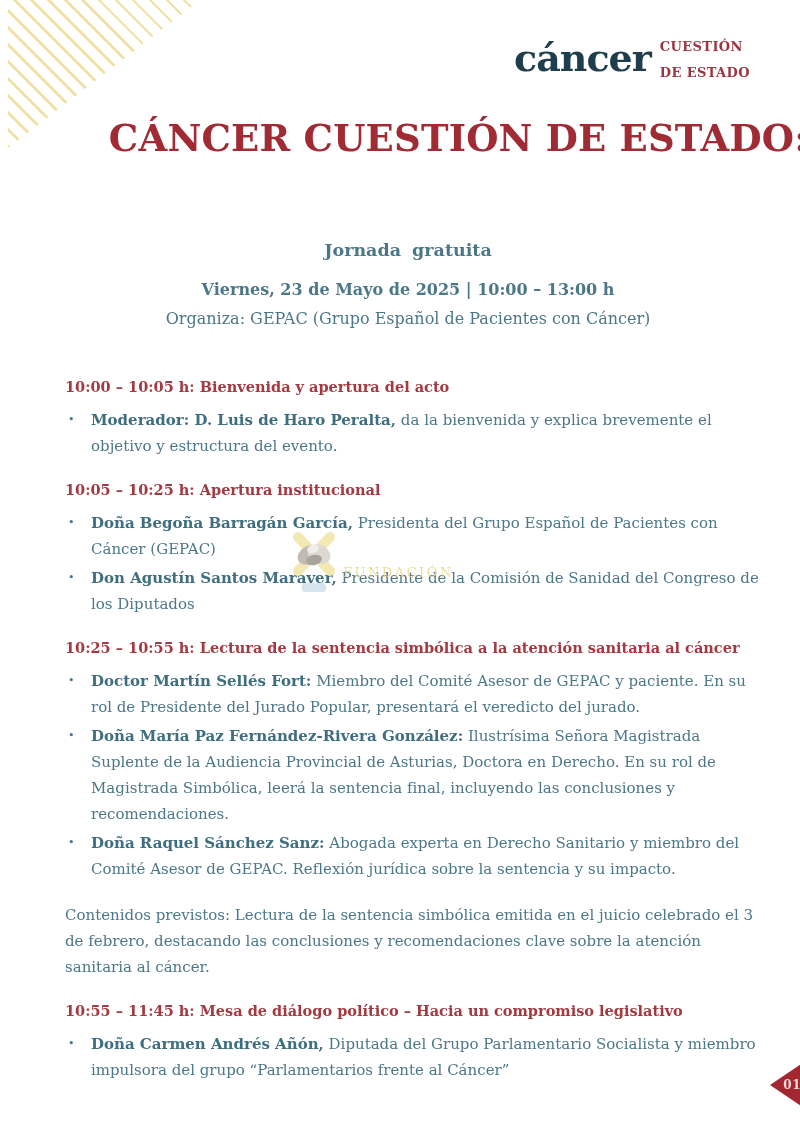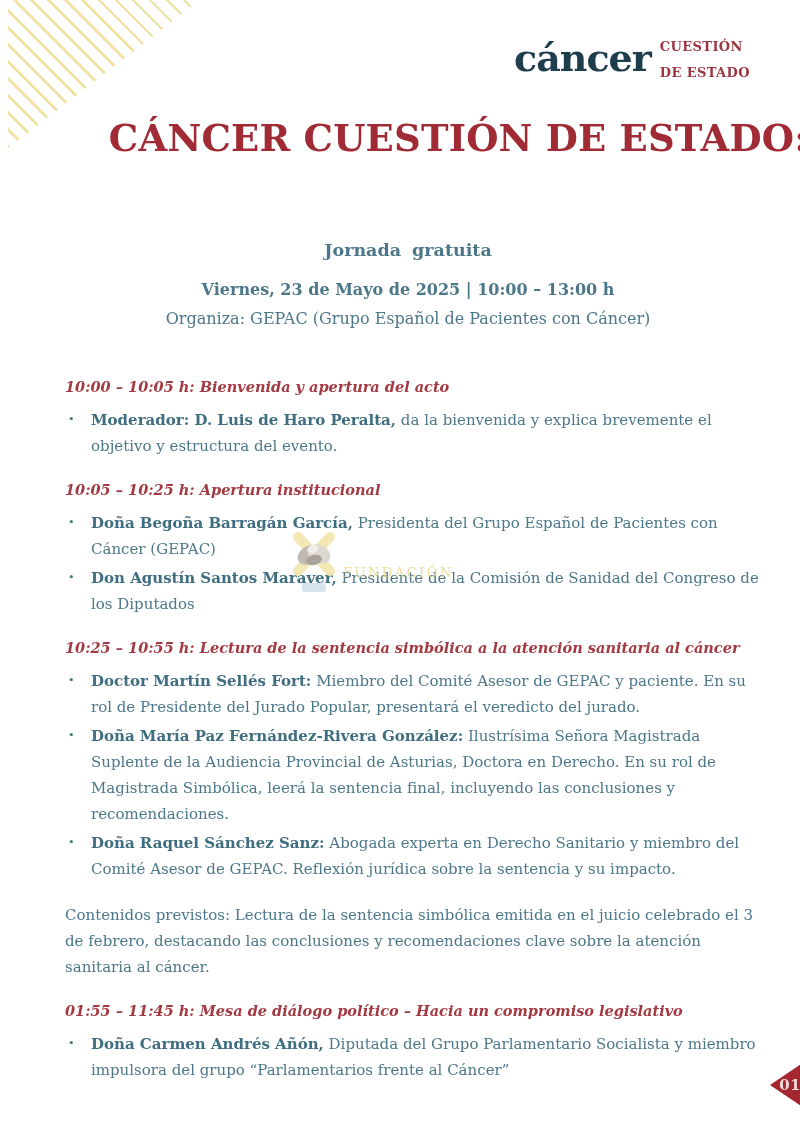--- a/index.html
+++ b/index.html
@@ -59,21 +59,21 @@
   .meta .venue{font-size:16px;font-weight:bold;margin:0 0 13px;line-height:23px;}
   .meta .organizer{font-size:16px;font-weight:normal;margin:0;line-height:23px;}
   
   .agenda{
     position:absolute;left:57px;top:374px;width:700px;
     color:var(--body-teal);font-size:15px;line-height:26px;
   }
   .section{margin:0 0 18px;}
   .sec-h{
     margin:0 0 7px;font-size:14.5px;font-weight:bold;
-    color:var(--heading-red);white-space:nowrap;line-height:26px;font-style:italic;
+    color:var(--heading-red);white-space:nowrap;line-height:26px;
   }
   .bullet{display:flex;margin:0 0 3px;}
   .marker{
     flex:0 0 23px;font-size:11px;line-height:26px;
     color:var(--body-teal);padding-left:3px;
   }
   .btext{margin:0;flex:1;}
   .lead{font-weight:bold;color:var(--lead-teal);}
   .note{margin:20px 0 0;line-height:26px;}
   
@@ -87,21 +87,21 @@
   
   .page-edge{position:absolute;top:0;right:2px;width:2px;height:100%;background:var(--edge-gray);}
   .page-corner{position:absolute;right:4px;top:1062px;width:34px;height:46px;}
   .corner-tri{
     position:absolute;right:0;top:0;width:0;height:0;
     border-top:23px solid transparent;border-bottom:23px solid transparent;
     border-right:34px solid var(--marker-red);
   }
   .corner-label{
     position:absolute;right:3px;top:50%;transform:translateY(-50%);
-    color:#f2d9d9;font-size:15px;font-weight:bold;letter-spacing:.5px;
+    color:#f2d9d9;font-size:12px;font-weight:bold;letter-spacing:.5px;
   }
 </style>
 </head>
 <body>
 
 <div class="page">
 
   <div class="stripes"></div>
 
   <div class="logo">
@@ -155,21 +155,21 @@
         <p class="btext"><span class="lead">Doña María Paz Fernández-Rivera González:</span><span> Ilustrísima Señora Magistrada Suplente de la Audiencia Provincial de Asturias, Doctora en Derecho. En su rol de Magistrada Simbólica, leerá la sentencia final, incluyendo las conclusiones y recomendaciones.</span></p>
       </div>
       <div class="bullet">
         <span class="marker">•</span>
         <p class="btext"><span class="lead">Doña Raquel Sánchez Sanz:</span><span> Abogada experta en Derecho Sanitario y miembro del Comité Asesor de GEPAC. Reflexión jurídica sobre la sentencia y su impacto.</span></p>
       </div>
       <p class="note">Contenidos previstos: Lectura de la sentencia simbólica emitida en el juicio celebrado el 3 de febrero, destacando las conclusiones y recomendaciones clave sobre la atención sanitaria al cáncer.</p>
     </div>
 
     <div class="section">
-      <h2 class="sec-h">01:55 – 11:45 h: Mesa de diálogo político – Hacia un compromiso legislativo</h2>
+      <h2 class="sec-h">10:55 – 11:45 h: Mesa de diálogo político – Hacia un compromiso legislativo</h2>
       <div class="bullet">
         <span class="marker">•</span>
         <p class="btext"><span class="lead">Doña Carmen Andrés Añón,</span><span> Diputada del Grupo Parlamentario Socialista y miembro impulsora del grupo “Parlamentarios frente al Cáncer”</span></p>
       </div>
     </div>
 
   </div>
 
   <div class="watermark">
     <svg width="46" height="66" viewBox="0 0 46 66">

